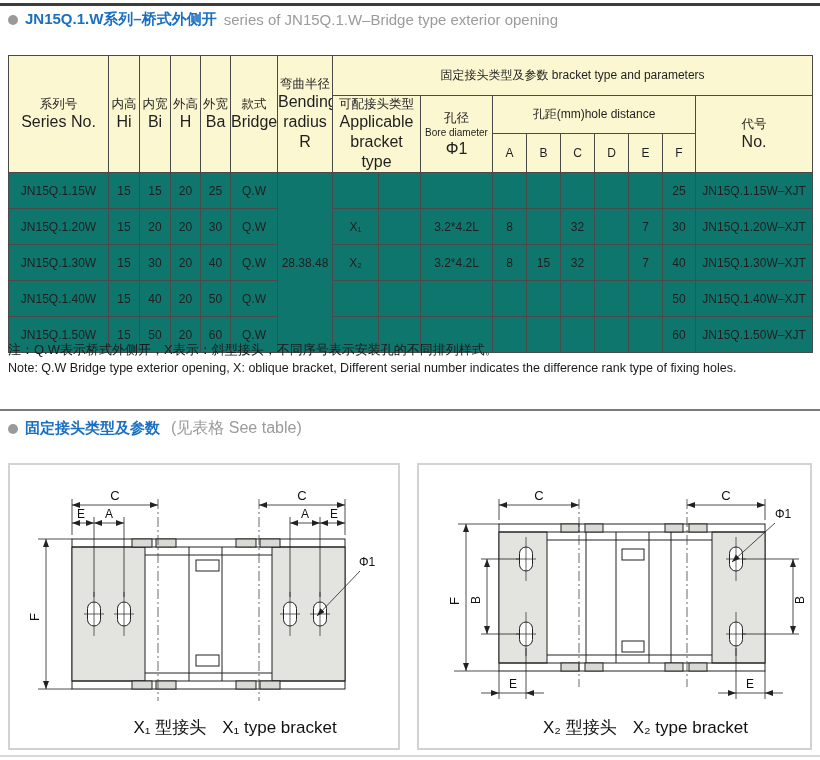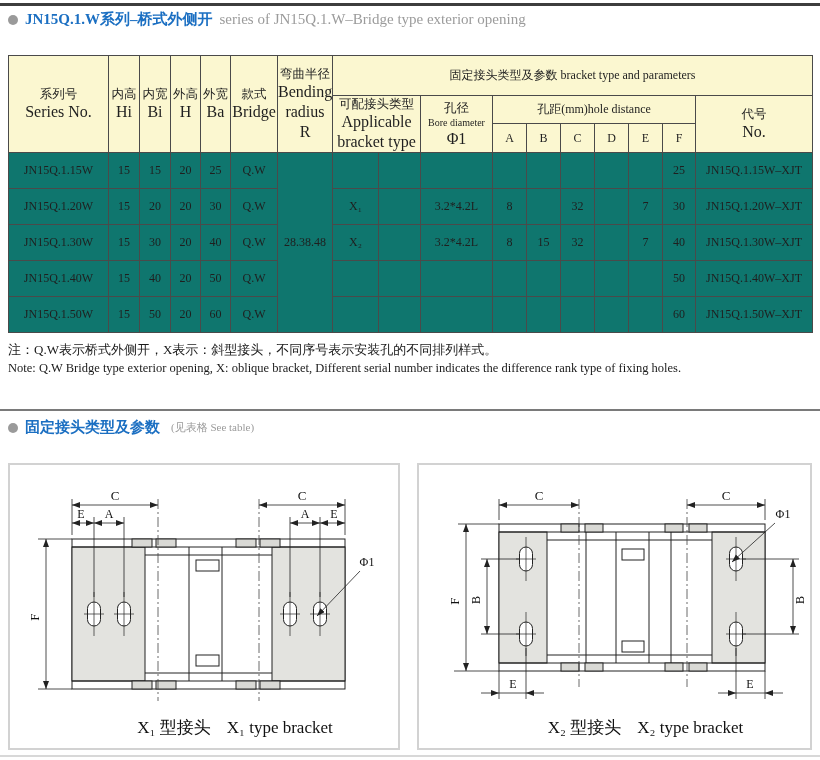--- a/index.html
+++ b/index.html
@@ -1,26 +1,26 @@
 <!DOCTYPE html>
 <html><head>
 <meta charset="utf-8">
 <style>
   html,body{margin:0;padding:0;background:#fff;}
   .page{position:relative;width:820px;height:760px;background:#fff;overflow:hidden;
-        font-family:Liberation Serif, serif;color:#1a1a1a;}
+        font-family:Liberation Sans, sans-serif;color:#1a1a1a;}
   .rule-top{position:absolute;top:3px;left:0;width:820px;height:3px;background:#3d3d3d;}
   .rule-mid{position:absolute;top:409px;left:0;width:820px;height:2px;background:#7a7a7a;}
   .rule-bottom{position:absolute;top:755px;left:0;width:820px;height:2px;background:#d8d8d8;}
 
   .sec-title{position:absolute;left:8px;display:flex;align-items:center;gap:7px;font-size:15px;white-space:nowrap;}
   .sec-title .bullet{width:10px;height:10px;border-radius:50%;background:#9a9a9a;flex:0 0 auto;}
   .sec-title .t-cn{color:#1b6fc2;font-weight:bold;}
   .sec-title .t-en{color:#9b9b9b;}
-  .sec-title .t-aside{color:#9b9b9b;font-size:11px;margin-left:4px;}
+  .sec-title .t-aside{color:#9b9b9b;font-size:16px;margin-left:4px;}
   .title1{top:10px;}
   .title2{top:418px;}
 
   table.spec{position:absolute;top:55px;left:8px;width:804px;border-collapse:collapse;table-layout:fixed;}
   table.spec th,table.spec td{border:1px solid #4a4a4a;text-align:center;vertical-align:middle;
        padding:0;font-weight:normal;font-size:12px;color:#1f1f1f;overflow:hidden;}
   table.spec thead th{background:#fbf7d0;}
   tr.hr1{height:40px;}  tr.hr2{height:27px;}  tr.hr3{height:28px;}
   tbody tr{height:36px;background:#0f766e;}
   th .cn{display:block;font-size:12.5px;line-height:1.3;}

